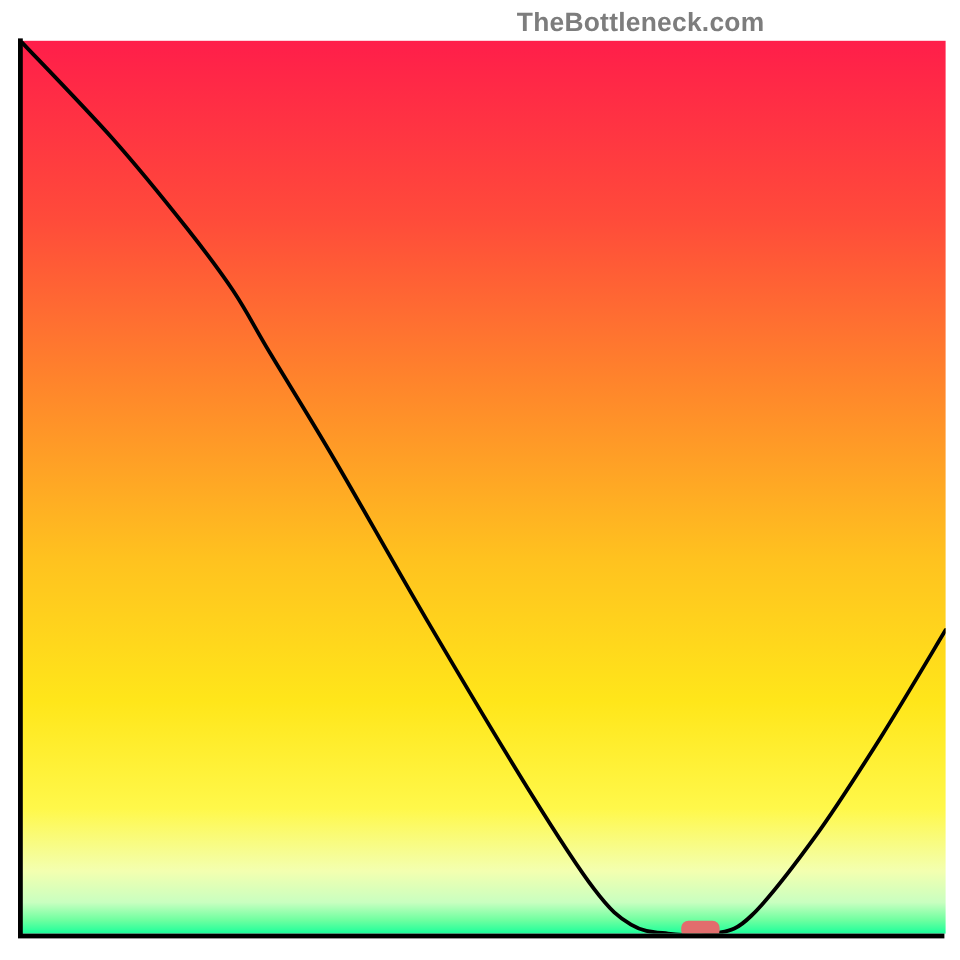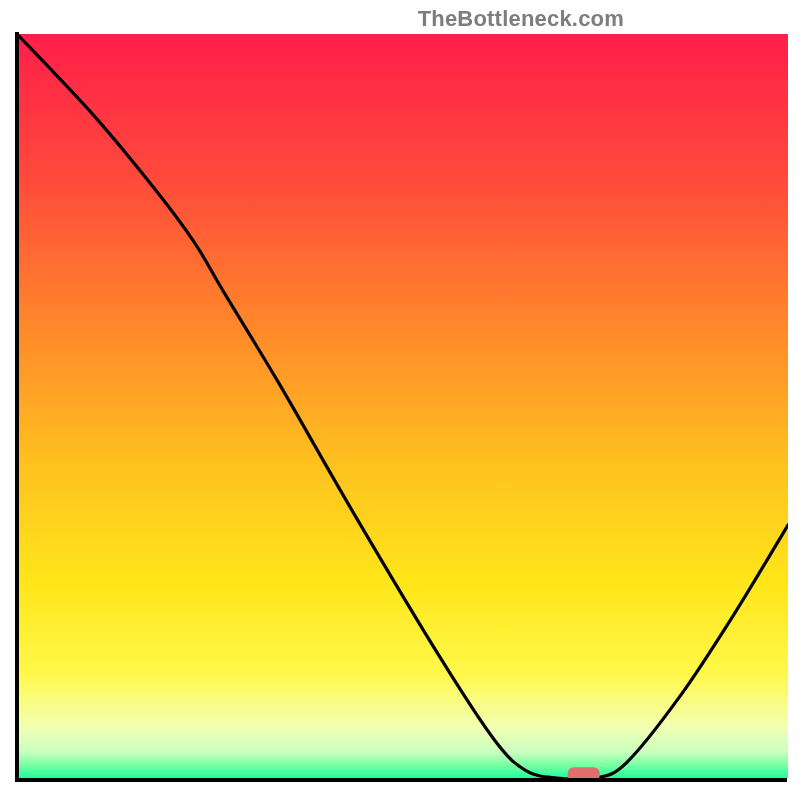--- a/index.html
+++ b/index.html
@@ -8,20 +8,21 @@
     width: 800px;
     height: 800px;
     background: #ffffff;
     font-family: Arial, Helvetica, sans-serif;
     overflow: hidden;
   }
   .stage {
     position: relative;
     width: 636px;
     height: 800px;
+    padding-left: 13px;
   }
   .watermark {
     position: absolute;
     top: 6px;
     right: 12px;
     font-size: 22px;
     font-weight: 600;
     color: #7d7d7d;
     letter-spacing: 0.2px;
     font-family: Arial, sans-serif;

